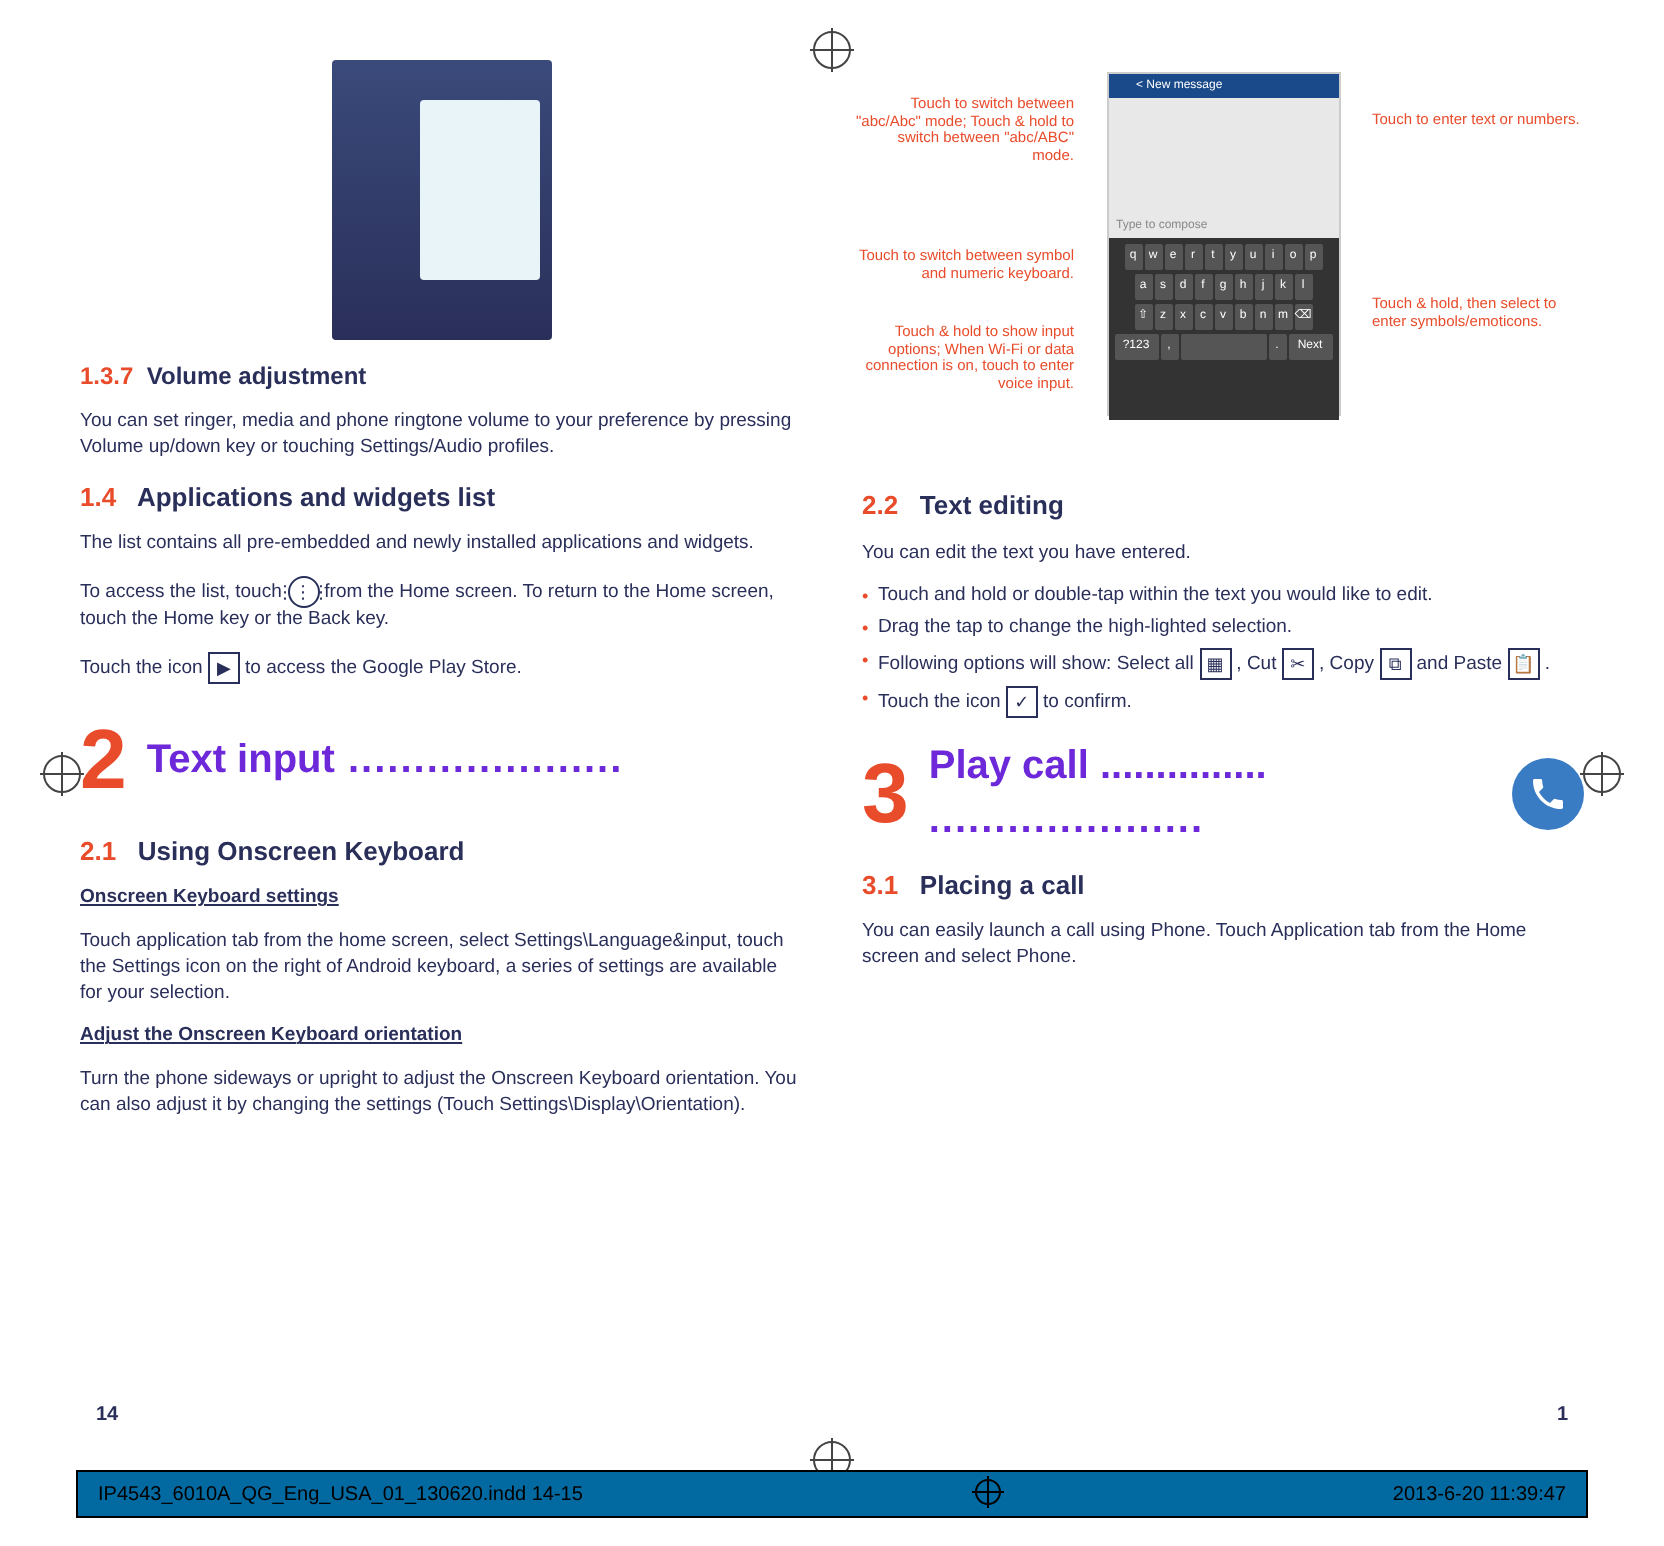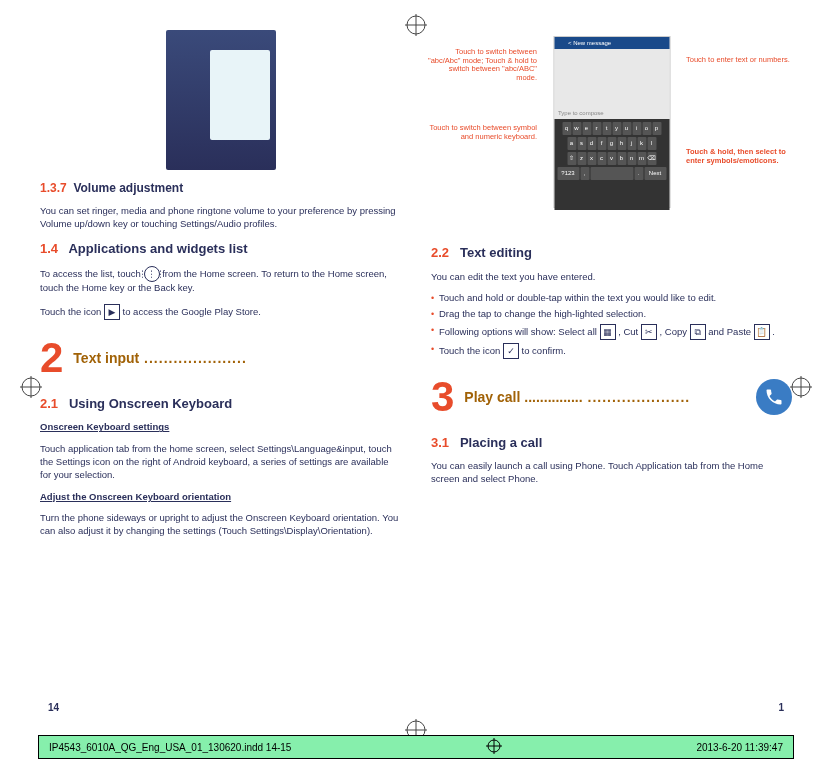--- a/index.html
+++ b/index.html
@@ -51,22 +51,22 @@
     font-weight: bold;
     vertical-align: middle;
   }
   .chapter-line {
     display: flex;
     align-items: center;
     gap: 10px;
     margin-top: 10px;
   }
   .chapter-title {
-    color: #a16207;
-    font-size: 14px;
+    color: #6d28d9;
+    font-size: 20px;
     font-weight: bold;
     flex: 1;
   }
   .dots::after { content: " ....................."; letter-spacing: 1px; }
   .para { margin: 9px 0; color: #2a2f5a; }
   .under { text-decoration: underline; font-weight: bold; }
   .bullets { list-style: none; padding: 0; margin: 4px 0; }
   .bullets li { position: relative; padding-left: 8px; margin: 3px 0; color:#2a2f5a;}
   .bullets li::before { content: "•"; color:#e84c2b; position:absolute; left:0; top:0; font-size:9px;}
   .inline-icon {
@@ -144,21 +144,21 @@
     left: 38px;
     right: 38px;
     height: 22px;
     border: 1px solid #000;
     display: flex;
     align-items: center;
     justify-content: space-between;
     padding: 0 10px;
     font-size: 10px;
     color: #000;
-    background:#86efac;
+    background:#0369a1;
   }
   .phone-circle {
     width: 36px; height: 36px;
     border-radius: 50%;
     background: #3a7cc4;
     display: inline-flex;
     align-items: center;
     justify-content: center;
     color: #fff;
     margin-left: 6px;
@@ -207,20 +207,21 @@
     <h2 class="sub-title">
       <span class="num-small">1.3.7</span>&nbsp;
       <span>Volume adjustment</span>
     </h2>
     <p class="para">You can set ringer, media and phone ringtone volume to your preference by pressing Volume up/down key or touching Settings/Audio profiles.</p>
 
     <h1 class="section-title">
       <span class="num-small">1.4</span>&nbsp;&nbsp;
       <span>Applications and widgets list</span>
     </h1>
+    <p class="para">The list contains all pre-embedded and newly installed applications and widgets.</p>
     <p class="para">
       <span>To access the list, touch </span>
       <span class="inline-icon circle">⋮⋮⋮</span>
       <span> from the Home screen. To return to the Home screen, touch the Home key or the Back key.</span>
     </p>
     <p class="para">
       <span>Touch the icon </span>
       <span class="inline-icon">▶</span>
       <span> to access the Google Play Store.</span>
     </p>
@@ -239,21 +240,22 @@
     <p class="para"><span class="under">Adjust the Onscreen Keyboard orientation</span></p>
     <p class="para">Turn the phone sideways or upright to adjust the Onscreen Keyboard orientation. You can also adjust it by changing the settings (Touch Settings\Display\Orientation).</p>
   </div>
 
   <div class="col">
 
     <div class="kb-figure">
       <div class="callout left" style="top:12px; left:-4px;">Touch to switch between "abc/Abc" mode; Touch &amp; hold to switch between "abc/ABC" mode.</div>
       <div class="callout right" style="top:20px; right:-4px;">Touch to enter text or numbers.</div>
       <div class="callout left" style="top:88px; left:-4px;">Touch to switch between symbol and numeric keyboard.</div>
-      <div class="callout right" style="top:112px; right:-4px;font-weight:bold;">Touch &amp; hold, then select to enter symbols/emoticons.</div>
+      <div class="callout right" style="top:112px; right:-4px;">Touch &amp; hold, then select to enter symbols/emoticons.</div>
+      <div class="callout left" style="top:126px; left:-4px;">Touch &amp; hold to show input options; When Wi-Fi or data connection is on, touch to enter voice input.</div>
 
       <div class="kb-phone">
         <div class="topbar"><span>&lt; </span><span>New message</span></div>
         <div class="msgarea">
           <div class="compose">Type to compose</div>
         </div>
         <div class="kbrows">
           <div class="kb-row">
             <div class="kb-key">q</div>
             <div class="kb-key">w</div>

